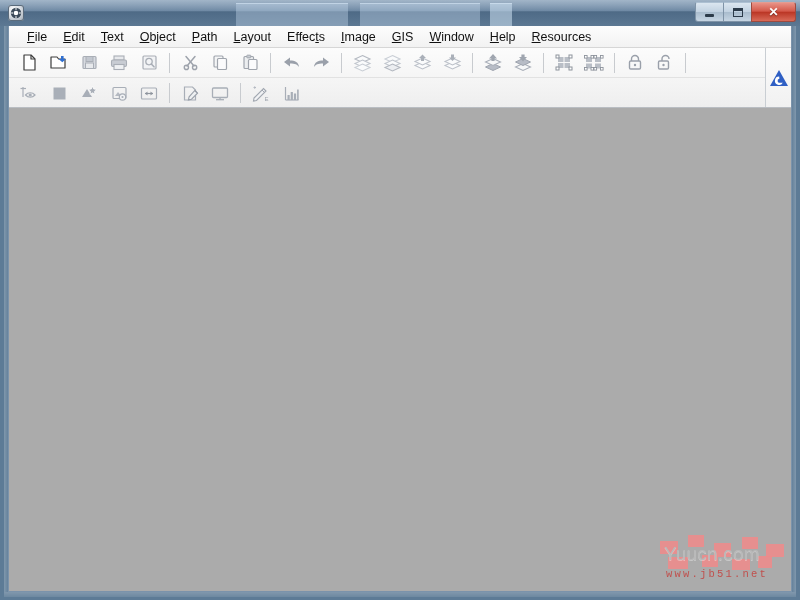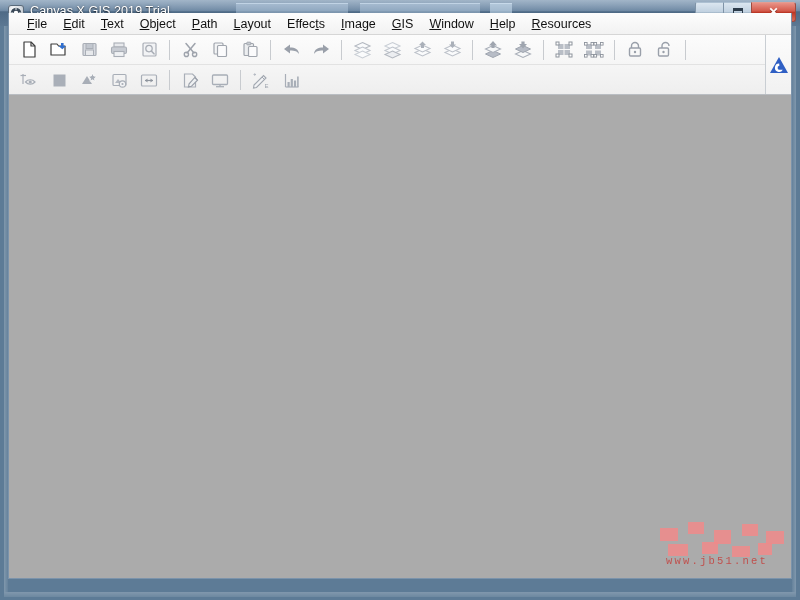--- a/index.html
+++ b/index.html
@@ -95,21 +95,21 @@
     background: linear-gradient(180deg,#e89287 0%, #d4594a 45%, #bb3726 52%, #d86a58 100%);
   }
   .cbtn .glyph { font-size: 11px; color: #203040; line-height: 1; }
   .cbtn.close .glyph { color: #ffffff; font-size: 12px; font-weight: bold; text-shadow: 0 1px 1px rgba(0,0,0,.4); }
   .min-bar { width: 9px; height: 3px; background: #2c3b4a; border-radius:1px; margin-top:6px; }
   .max-box { width: 10px; height: 9px; border: 1.5px solid #2c3b4a; border-top-width: 3px; box-sizing: border-box; }
 
   
   .client {
     position: absolute;
-    left: 8px; top: 13px;
+    left: 8px; top: 26px;
     width: 784px; height: 566px;
     box-sizing: border-box;
     background: #fdba74;
     border: 1px solid #7b93ab;
     border-top: none;
     overflow: hidden;
   }
   .frame-shadow-l { position:absolute; left:4px; top:26px; width:4px; height:566px;
      background: linear-gradient(90deg, rgba(255,255,255,.22), rgba(255,255,255,.05)); }
   .frame-shadow-r { position:absolute; right:4px; top:26px; width:4px; height:566px;
@@ -234,21 +234,20 @@
       <svg width="12" height="12" viewBox="0 0 12 12">
         <circle cx="6" cy="6" r="5.2" fill="#3b4a59"></circle>
         <circle cx="6" cy="6" r="2.3" fill="#ffffff"></circle>
         <path d="M6 0.6 L7 2.6 L5 2.6 Z" fill="#ffffff"></path>
         <path d="M11.4 6 L9.4 7 L9.4 5 Z" fill="#ffffff"></path>
         <path d="M6 11.4 L5 9.4 L7 9.4 Z" fill="#ffffff"></path>
         <path d="M0.6 6 L2.6 5 L2.6 7 Z" fill="#ffffff"></path>
       </svg>
     </div>
 
-    <div class="title-text">Canvas X GIS 2019 Trial</div>
 
     <div class="caption-btns">
       <div class="cbtn min">
         <div class="min-bar"></div>
       </div>
       <div class="cbtn max">
         <div class="max-box"></div>
       </div>
       <div class="cbtn close">
         <span class="glyph">✕</span>
@@ -562,18 +561,19 @@
           <i style="left:2px;  top:6px;  width:18px; height:13px;"></i>
           <i style="left:30px; top:0px;  width:16px; height:12px;"></i>
           <i style="left:56px; top:8px;  width:17px; height:14px;"></i>
           <i style="left:84px; top:2px;  width:16px; height:12px;"></i>
           <i style="left:108px;top:9px;  width:18px; height:13px;"></i>
           <i style="left:10px; top:22px; width:20px; height:12px;"></i>
           <i style="left:44px; top:20px; width:16px; height:12px;"></i>
           <i style="left:74px; top:24px; width:18px; height:11px;"></i>
           <i style="left:100px;top:21px; width:14px; height:12px;"></i>
         </div>
+        <div class="wm-text">Yuucn.com</div>
         <div class="wm-sub">www.jb51.net</div>
       </div>
 
     </div>
   </div>
 </div>
 
 </body></html>

